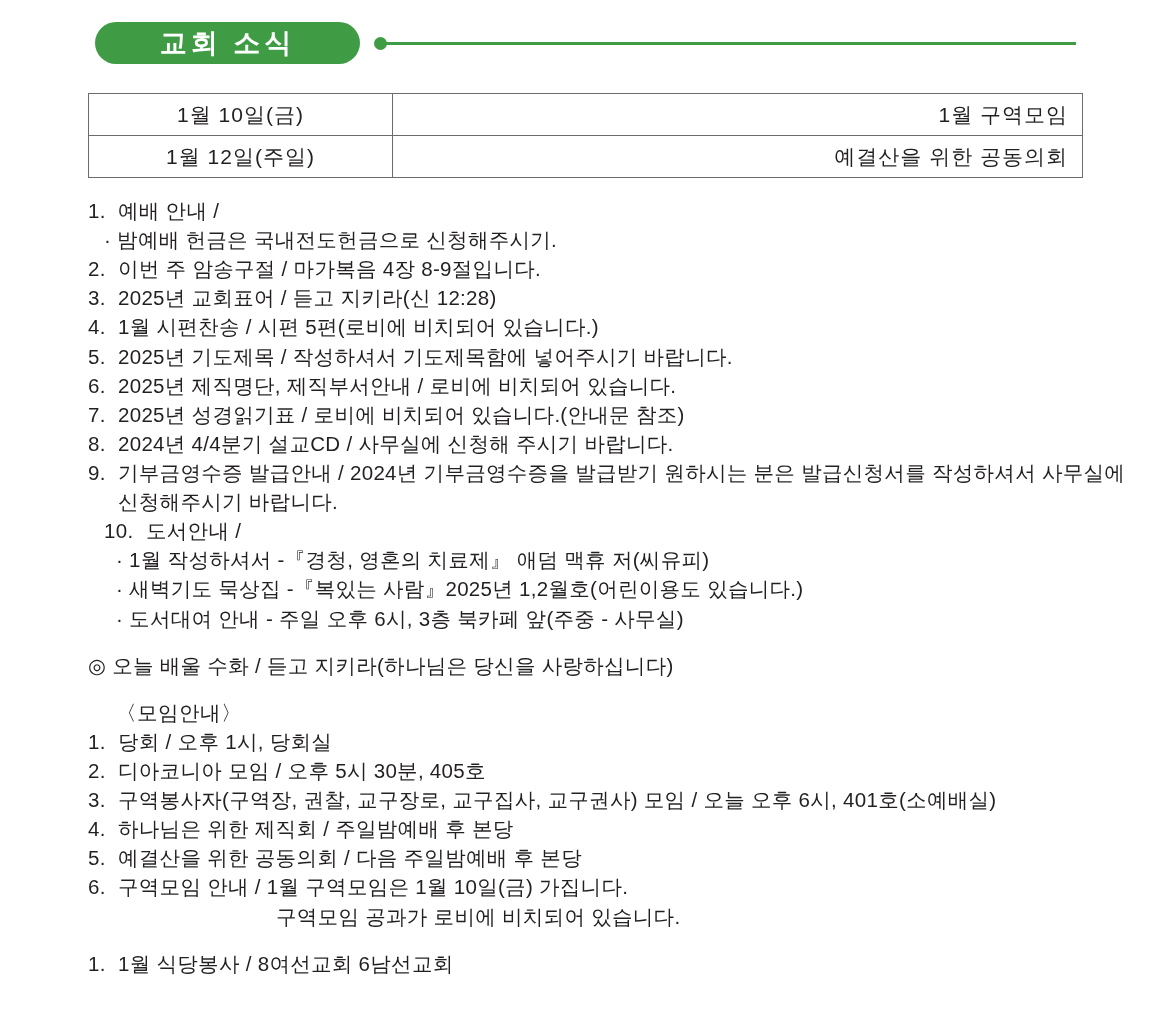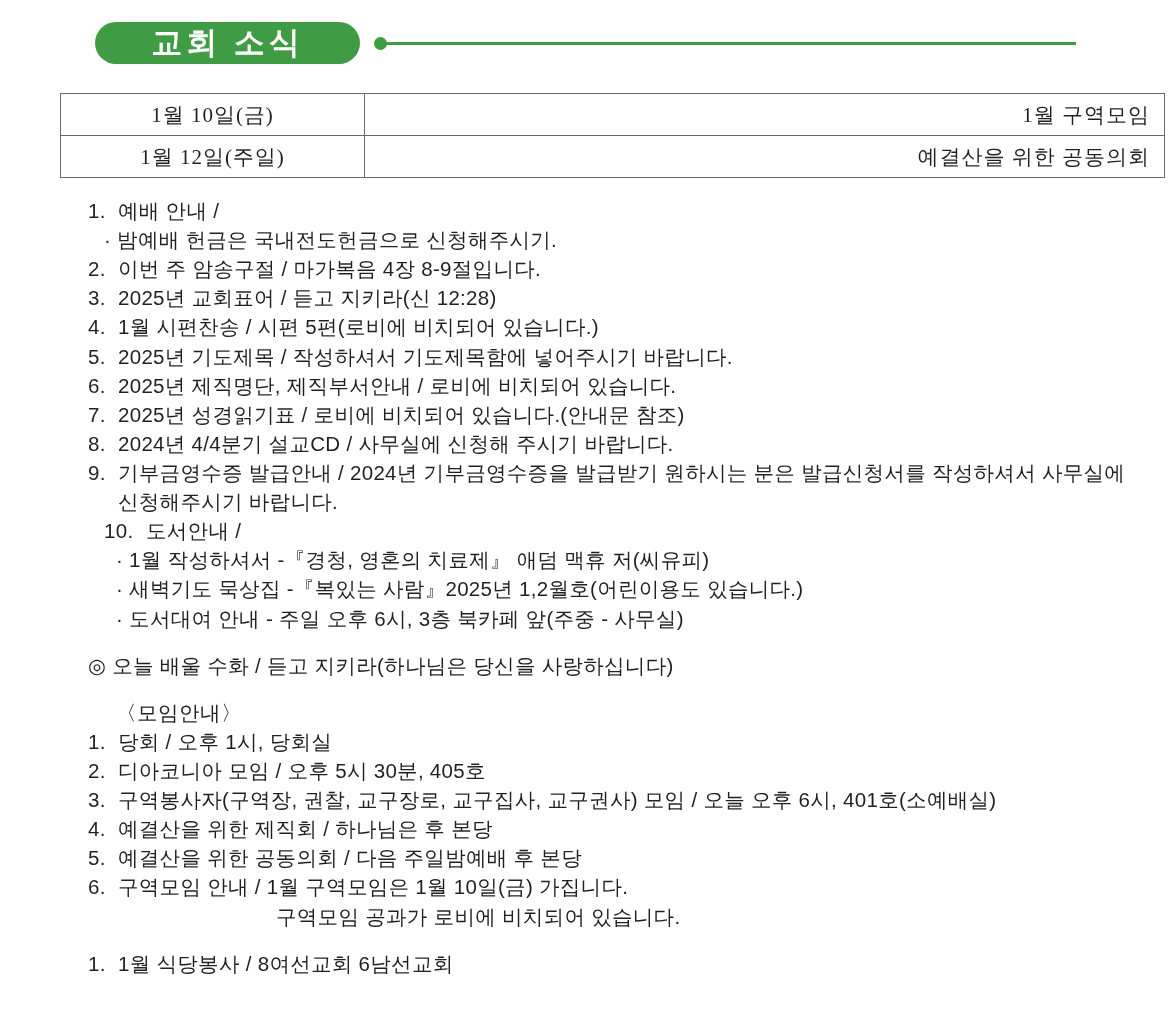--- a/index.html
+++ b/index.html
@@ -27,21 +27,21 @@
     width: 265px;
     height: 42px;
     background: #3f9c45;
     border-radius: 21px;
     display: flex;
     align-items: center;
     justify-content: center;
   }
   .header-pill span {
     color: #ffffff;
-    font-size: 31px;
+    font-size: 27px;
     font-weight: bold;
     letter-spacing: 4px;
   }
   .header-dot {
     position: absolute;
     left: 374px;
     top: 37px;
     width: 13px;
     height: 13px;
     border-radius: 50%;
@@ -51,25 +51,24 @@
     position: absolute;
     left: 386px;
     top: 42px;
     width: 690px;
     height: 3px;
     background: #3f9c45;
   }
 
   
   .notice-table {
-    margin: 15px 0 0 60px;
-    width: 1105px;
+    margin: 15px 0 0 88px;
+    width: 995px;
     border-collapse: collapse;
     table-layout: fixed;
-    font-family: Liberation Serif, serif;
   }
   .notice-table td {
     border: 1px solid #6b6b6b;
     height: 41px;
     font-size: 21px;
     padding: 0 14px;
     white-space: nowrap;
   }
   .notice-table td.date-cell {
     width: 275px;
@@ -222,21 +221,21 @@
   <div class="num-item line">
     <span class="num">2.</span>
     <span class="body">디아코니아 모임 / 오후 5시 30분, 405호</span>
   </div>
   <div class="num-item line">
     <span class="num">3.</span>
     <span class="body">구역봉사자(구역장, 권찰, 교구장로, 교구집사, 교구권사) 모임 / 오늘 오후 6시, 401호(소예배실)</span>
   </div>
   <div class="num-item line">
     <span class="num">4.</span>
-    <span class="body">예결산을 위한 제직회 / 하나님은 후 본당</span>
+    <span class="body">하나님은 위한 제직회 / 주일밤예배 후 본당</span>
   </div>
   <div class="num-item line">
     <span class="num">5.</span>
     <span class="body">예결산을 위한 공동의회 / 다음 주일밤예배 후 본당</span>
   </div>
   <div class="num-item line">
     <span class="num">6.</span>
     <span class="body">구역모임 안내 / 1월 구역모임은 1월 10일(금) 가집니다.</span>
   </div>
   <div class="line center-sub">구역모임 공과가 로비에 비치되어 있습니다.</div>

